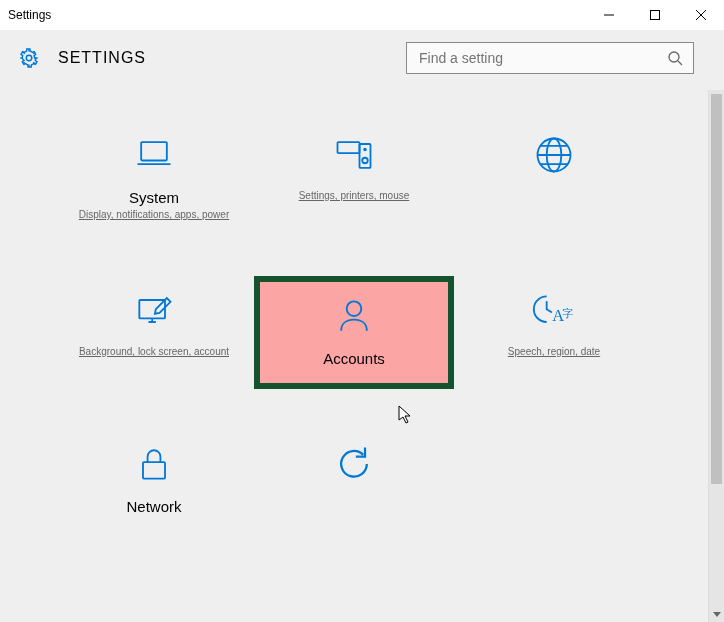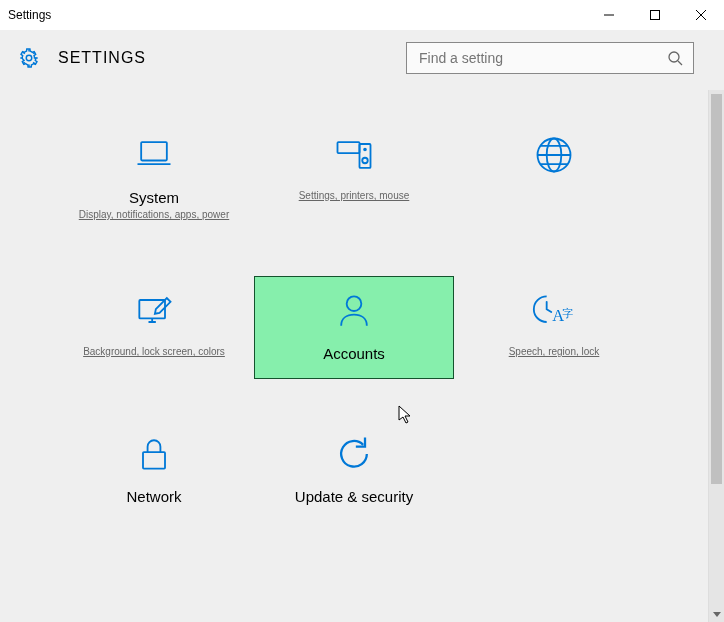--- a/index.html
+++ b/index.html
@@ -101,22 +101,22 @@
     justify-content: center;
     column-gap: 0;
     row-gap: 40px;
   }
   .tile {
     text-align: center;
     padding: 10px 6px 14px 6px;
     border: 1px solid transparent;
   }
   .tile.hover {
-    border: 1px solid #14532d;
-    background: #86efac;
+    border: 6px solid #14532d;
+    background: #fca5a5;
   }
   .tile-icon {
     height: 48px;
     display: flex;
     align-items: center;
     justify-content: center;
     color: #0078d7;
     margin-bottom: 10px;
   }
   .tile-title {
@@ -257,21 +257,21 @@
         </div>
 
         <div class="tile">
           <div class="tile-icon">
             <svg viewBox="0 0 48 48" width="44" height="44" fill="none" stroke="currentColor" stroke-width="2">
               <rect x="8" y="12" width="28" height="20" rx="1"></rect>
               <path d="M18 36 h8 M22 32 v4"></path>
               <path d="M26 22 l12 -12 l4 4 l-12 12 l-5 1 z"></path>
             </svg>
           </div>
-          <div class="tile-desc">Background, lock screen, colors</div>
+          <div class="tile-desc">Background, lock screen, account</div>
         </div>
 
         <div class="tile hover">
           <div class="tile-icon">
             <svg viewBox="0 0 48 48" width="44" height="44" fill="none" stroke="currentColor" stroke-width="2">
               <circle cx="24" cy="16" r="8"></circle>
               <path d="M10 40 c0-8 6-12 14-12 s14 4 14 12"></path>
             </svg>
           </div>
           <div class="tile-title">Accounts</div>
@@ -279,21 +279,21 @@
 
         <div class="tile">
           <div class="tile-icon">
             <svg viewBox="0 0 48 48" width="44" height="44" fill="none" stroke="currentColor" stroke-width="2">
               <path d="M16 8 A14 14 0 0 0 16 36"></path>
               <path d="M16 14 v8 l5 3" stroke-linecap="round"></path>
               <text x="22" y="35" font-size="18" fill="currentColor" stroke="none" font-family="Segoe UI">A</text>
               <text x="33" y="30" font-size="12" fill="currentColor" stroke="none" font-family="Segoe UI">字</text>
             </svg>
           </div>
-          <div class="tile-desc">Speech, region, lock</div>
+          <div class="tile-desc">Speech, region, date</div>
         </div>
 
 
         <div class="tile">
           <div class="tile-icon">
             <svg viewBox="0 0 48 48" width="44" height="44" fill="none" stroke="currentColor" stroke-width="2">
               <rect x="12" y="22" width="24" height="18" rx="1"></rect>
               <path d="M17 22 v-6 a7 7 0 0 1 14 0 v6"></path>
             </svg>
           </div>
@@ -301,21 +301,20 @@
           <div class="tile-desc"></div>
         </div>
 
         <div class="tile">
           <div class="tile-icon">
             <svg viewBox="0 0 48 48" width="44" height="44" fill="none" stroke="currentColor" stroke-width="2.5">
               <path d="M38 24 a14 14 0 1 1 -4 -10"></path>
               <polyline points="36,6 36,16 26,16"></polyline>
             </svg>
           </div>
-          <div class="tile-title">Update &amp; security</div>
           <div class="tile-desc"></div>
         </div>
 
       </div>
 
     </div>
 
     <div class="scrollbar">
       <div class="scroll-thumb"></div>
       <div class="scroll-arrow" style="bottom:0">

